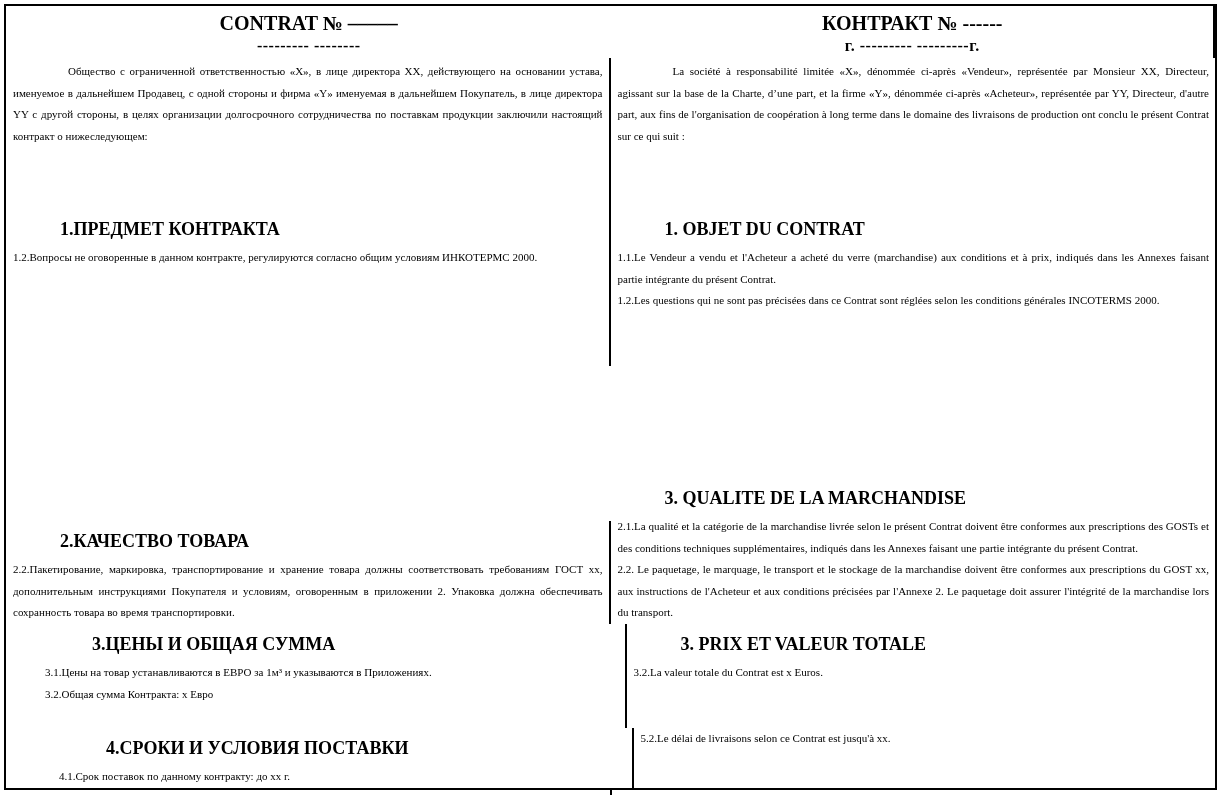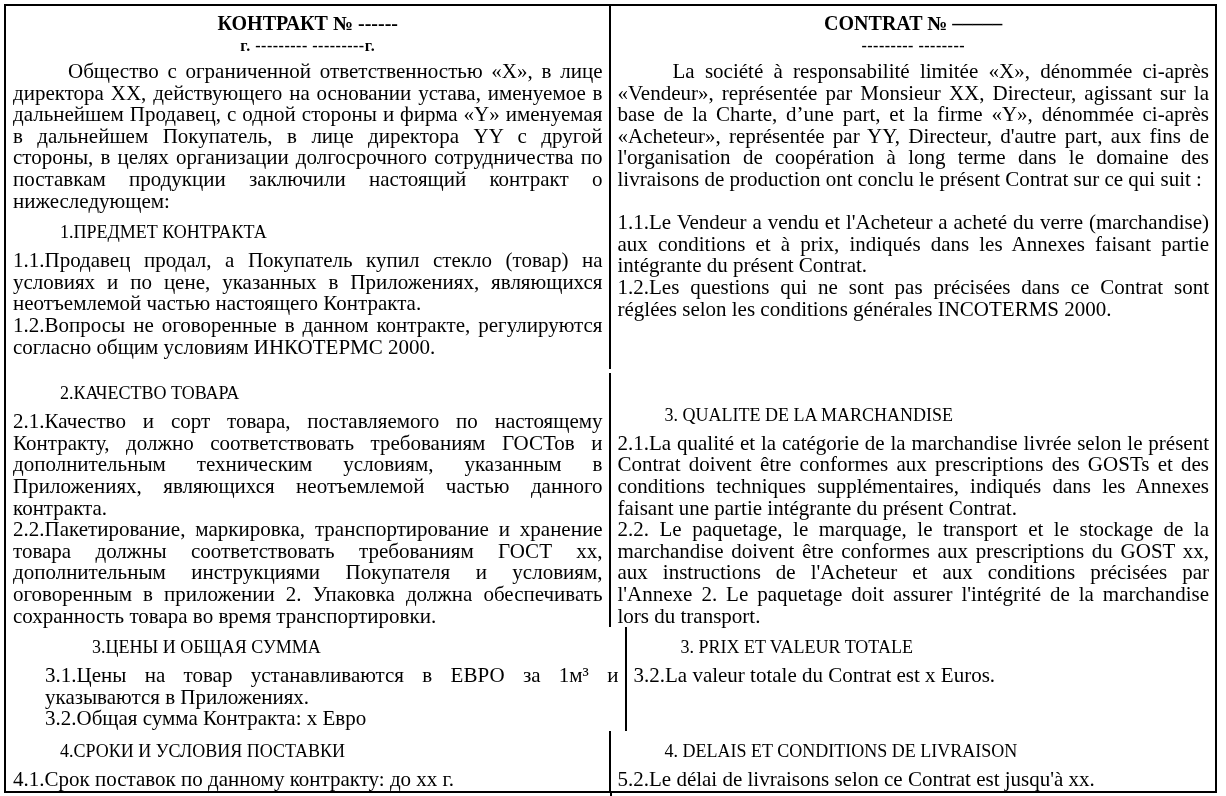--- a/index.html
+++ b/index.html
@@ -33,98 +33,97 @@
   }
   .row { display: flex; align-items: stretch; }
   .cell {
     width: 50%;
     box-sizing: border-box;
     padding: 0 6px 0 7px;
   }
   .cell.ru { border-right: 2px solid #000000; }
   p {
     margin: 0;
-    font-size: 21px;
+    font-size: 11px;
     line-height: 21.6px;
     text-align: justify;
   }
   .title {
     text-align: center;
     font-weight: bold;
     font-size: 20px;
     line-height: 24px;
     margin-top: 5px;
     text-indent: 0;
   }
   .subtitle {
     text-align: center;
     font-weight: bold;
     font-size: 16px;
     line-height: 21px;
     text-indent: 0;
     letter-spacing: 0.5px;
   }
   .heading {
-    font-weight: normal;
+    font-weight: bold;
     font-size: 18px;
     line-height: 21px;
     text-align: left;
     text-indent: 47px;
     margin: 10px 0 7px 0;
   }
   .intro { text-indent: 55px; }
   .row-title  { min-height: 52px; }
   .row-intro  { min-height: 151px; }
   .row-sec1   { min-height: 157px; }
   .row-sec2   { min-height: 258px; align-items: flex-end; }
   .row-sec3   { min-height: 104px; margin-left: 32px; }
-  .row-sec4   { min-height: 60px; }
+  .row-sec4   { min-height: 60px; padding-left: 46px; }
   .row-intro .cell { padding-top: 3px; }
 </style>
 </head>
 <body>
 
 <div class="doc">
 
   <div class="row row-title">
+    <div class="cell fr">
+      <p class="title">CONTRAT № –––––</p>
+      <p class="subtitle">--------- --------</p>
+    </div>
     <div class="cell ru">
       <p class="title">КОНТРАКТ № ------</p>
       <p class="subtitle">г. --------- ---------г.</p>
-    </div>
-    <div class="cell fr">
-      <p class="title">CONTRAT № –––––</p>
-      <p class="subtitle">--------- --------</p>
     </div>
   </div>
 
   <div class="row row-intro">
     <div class="cell ru">
       <p class="intro">Общество с ограниченной ответственностью «Х», в лице директора ХХ, действующего на основании устава, именуемое в дальнейшем Продавец, с одной стороны и фирма «Y» именуемая в дальнейшем Покупатель, в лице директора YY с другой стороны, в целях организации долгосрочного сотрудничества по поставкам продукции заключили настоящий контракт о нижеследующем:</p>
     </div>
     <div class="cell fr">
       <p class="intro">La société à responsabilité limitée «X», dénommée ci-après «Vendeur», représentée par Monsieur XX, Directeur, agissant sur la base de la Charte, d’une part, et la firme «Y», dénommée ci-après «Acheteur», représentée par YY, Directeur, d'autre part, aux fins de l'organisation de coopération à long terme dans le domaine des livraisons de production ont conclu le présent Contrat sur ce qui suit :</p>
     </div>
   </div>
 
   <div class="row row-sec1">
     <div class="cell ru">
       <p class="heading">1.ПРЕДМЕТ КОНТРАКТА</p>
-      <p>1.1.Продавец продал, а Покупатель купил стекло (товар) на условиях и по цене, указанных в Приложениях, являющихся неотъемлемой частью настоящего Контракта.</p>
       <p>1.2.Вопросы не оговоренные в данном контракте, регулируются согласно общим условиям ИНКОТЕРМС 2000.</p>
     </div>
     <div class="cell fr">
+      <p class="heading">1. OBJET DU CONTRAT</p>
       <p>1.1.Le Vendeur a vendu et l'Acheteur a acheté du verre (marchandise) aux conditions et à prix, indiqués dans les Annexes faisant partie intégrante du présent Contrat.</p>
       <p>1.2.Les questions qui ne sont pas précisées dans ce Contrat sont réglées selon les conditions générales INCOTERMS 2000.</p>
     </div>
   </div>
 
   <div class="row row-sec2">
     <div class="cell ru">
       <p class="heading">2.КАЧЕСТВО ТОВАРА</p>
-      <p>2.1.Качество и сорт товара, поставляемого по настоящему Контракту, должно соответствовать требованиям ГОСТов и дополнительным техническим условиям, указанным в Приложениях, являющихся неотъемлемой частью данного контракта.</p>
       <p>2.2.Пакетирование, маркировка, транспортирование и хранение товара должны соответствовать требованиям ГОСТ хх, дополнительным инструкциями Покупателя и условиям, оговоренным в приложении 2. Упаковка должна обеспечивать сохранность товара во время транспортировки.</p>
     </div>
     <div class="cell fr">
       <p class="heading">3. QUALITE DE LA MARCHANDISE</p>
       <p>2.1.La qualité et la catégorie de la marchandise livrée selon le présent Contrat doivent être conformes aux prescriptions des GOSTs et des conditions techniques supplémentaires, indiqués dans les Annexes faisant une partie intégrante du présent Contrat.</p>
       <p>2.2. Le paquetage, le marquage, le transport et le stockage de la marchandise doivent être conformes aux prescriptions du GOST xx, aux instructions de l'Acheteur et aux conditions précisées par l'Annexe 2. Le paquetage doit assurer l'intégrité de la marchandise lors du transport.</p>
     </div>
   </div>
 
   <div class="row row-sec3">
@@ -138,18 +137,17 @@
       <p>3.2.La valeur totale du Contrat est x Euros.</p>
     </div>
   </div>
 
   <div class="row row-sec4">
     <div class="cell ru">
       <p class="heading">4.СРОКИ И УСЛОВИЯ ПОСТАВКИ</p>
       <p>4.1.Срок поставок по данному контракту: до хх г.</p>
     </div>
     <div class="cell fr">
-      <p class="heading">4. DELAIS ET CONDITIONS DE LIVRAISON</p>
       <p>5.2.Le délai de livraisons selon ce Contrat est jusqu'à xx.</p>
     </div>
   </div>
 
 </div>
 
 </body></html>

